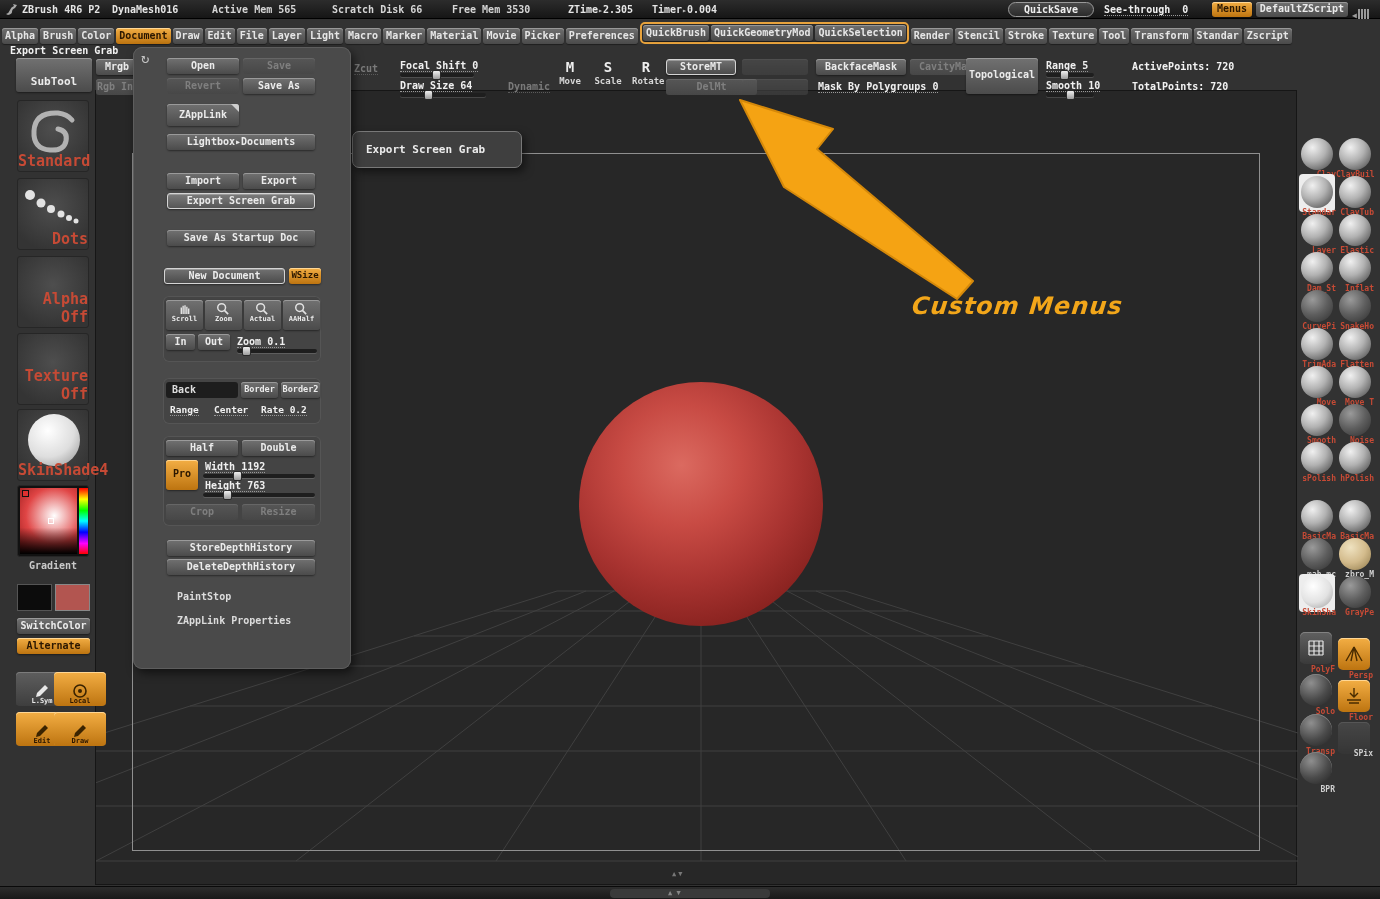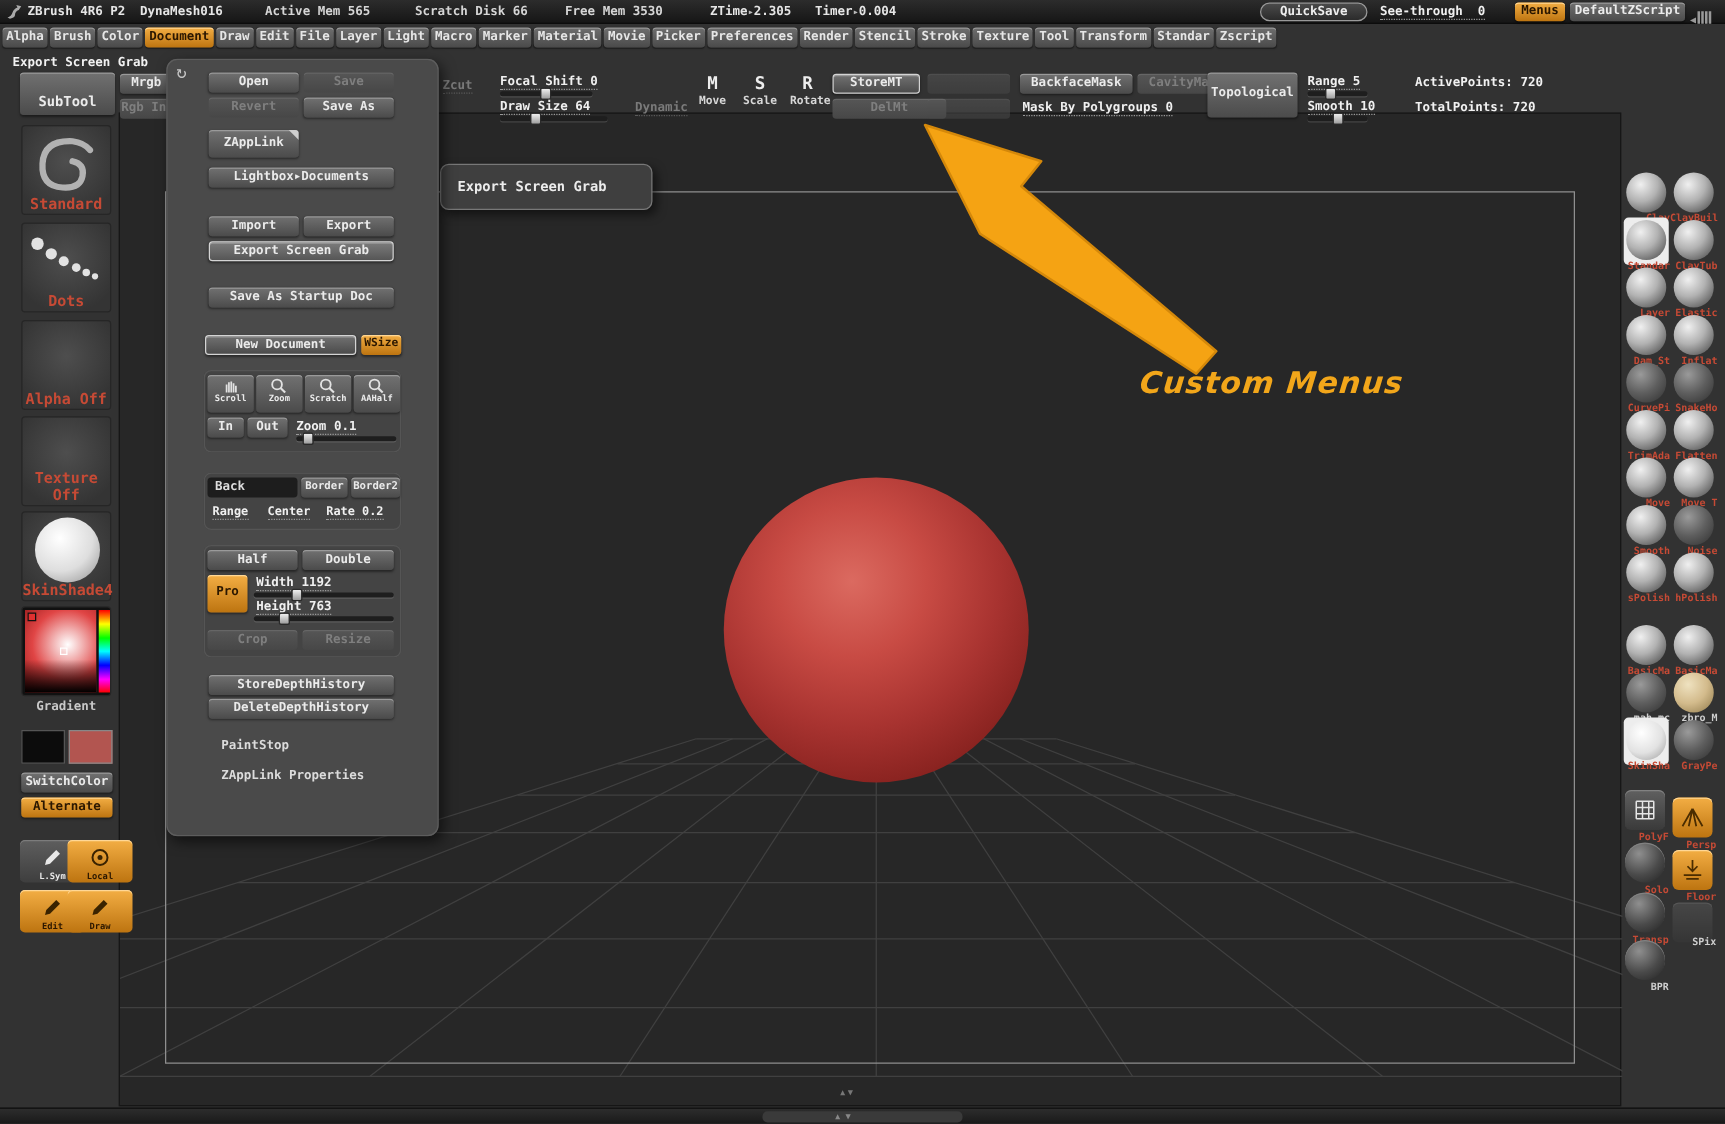--- a/index.html
+++ b/index.html
@@ -15,22 +15,22 @@
 .btn{position:absolute;height:16px;line-height:15px;border-radius:3px;background:linear-gradient(#717171,#4b4b4b);box-shadow:inset 0 1px 0 #9a9a9a,0 1px 2px rgba(0,0,0,.45);color:#ebebeb;text-align:center;font-size:10px;font-weight:bold;overflow:hidden;white-space:nowrap}
 .btn.dis{background:linear-gradient(#565656,#474747);box-shadow:inset 0 1px 0 #666;color:#7f7f7f}
 .btn.orange{background:linear-gradient(#f3ae44,#bd7410);box-shadow:inset 0 1px 0 #ffd795,0 1px 2px rgba(0,0,0,.45);color:#2b1700}
 .btn.hl{border:1px solid #d4d4d4;line-height:13px}
 .sl{position:absolute;font-size:10px;font-weight:bold;color:#f0f0f0;border-bottom:1px dotted #999;white-space:nowrap}
 .sl.dis{color:#7a7a7a;border-bottom-color:#5a5a5a}
 .stat{position:absolute;font-size:10px;font-weight:bold;color:#f2f2f2;white-space:nowrap}
 .track{position:absolute;height:4px;background:#1e1e1e;border-radius:2px;box-shadow:0 1px 0 rgba(255,255,255,.14)}
 .knob{position:absolute;top:-3px;width:9px;height:10px;border-radius:2px;background:linear-gradient(#f0f0f0,#9c9c9c);border:1px solid #2a2a2a}
 .thumb{position:absolute;width:72px;height:72px;border-radius:3px;border:1px solid #262626;background:radial-gradient(circle at 50% 40%,#4e4e4e,#343434 80%)}
-.tlabel{position:absolute;left:0;right:0;bottom:1px;text-align:center;font-size:12px;font-weight:bold;color:#c64a35}
-.icon-sq{position:absolute;width:52px;height:34px;border-radius:4px;background:linear-gradient(#5e5e5e,#3e3e3e);box-shadow:inset 0 1px 0 #7c7c7c;display:flex;align-items:center;justify-content:center}
+.tlabel{position:absolute;left:0;right:0;bottom:1px;text-align:right;font-size:15px;font-weight:bold;color:#c64a35}
+.icon-sq{position:absolute;width:52px;height:34px;border-radius:4px;background:linear-gradient(#5e5e5e,#3e3e3e);box-shadow:inset 0 1px 0 #7c7c7c;display:flex;align-items:flex-end;justify-content:center}
 .icon-sq.orange{background:linear-gradient(#f3ae44,#bd7410);box-shadow:inset 0 1px 0 #ffd795}
 .ilabel{position:absolute;left:0;right:0;bottom:1px;font-size:7px;font-weight:bold;text-align:center;color:#e8e8e8}
 .icon-sq.orange .ilabel{color:#2b1700}
 .panel{position:absolute;left:133px;top:47px;width:218px;height:622px;background:#4a4a4a;border-radius:9px;box-shadow:inset 0 0 0 1px #5d5d5d,3px 4px 10px rgba(0,0,0,.55);z-index:30}
 .group{position:absolute;background:#444;border-radius:6px;box-shadow:inset 0 0 0 1px #555}
 .ptext{position:absolute;font-size:10px;font-weight:bold;color:#dcdcdc;white-space:nowrap}
 .canvas{position:absolute;left:95px;top:90px;width:1202px;height:795px;background:#272727;border:1px solid #161616;z-index:1}
 .frame{position:absolute;left:36px;top:62px;width:1128px;height:698px;border:1px solid #8f8f8f}
 .sphere{position:absolute;left:483px;top:291px;width:244px;height:244px;border-radius:50%;background:radial-gradient(circle at 42% 34%,#db6a60 0%,#c84b44 28%,#a83330 55%,#88221f 78%,#6d1917 100%)}
 .tooltip{position:absolute;left:352px;top:131px;width:170px;height:37px;background:#3f3f3f;border:1px solid #787878;border-radius:7px;box-shadow:3px 4px 8px rgba(0,0,0,.5);z-index:20;font-size:11px;font-weight:bold;color:#ececec;line-height:35px;padding-left:13px;white-space:nowrap}
@@ -81,20 +81,25 @@
   <div class="mb">Edit</div>
   <div class="mb">File</div>
   <div class="mb">Layer</div>
   <div class="mb">Light</div>
   <div class="mb">Macro</div>
   <div class="mb">Marker</div>
   <div class="mb">Material</div>
   <div class="mb">Movie</div>
   <div class="mb">Picker</div>
   <div class="mb">Preferences</div>
+  <div class="custom-group">
+    <div class="mb">QuickBrush</div>
+    <div class="mb">QuickGeometryMod</div>
+    <div class="mb">QuickSelection</div>
+  </div>
   <div class="mb">Render</div>
   <div class="mb">Stencil</div>
   <div class="mb">Stroke</div>
   <div class="mb">Texture</div>
   <div class="mb">Tool</div>
   <div class="mb">Transform</div>
   <div class="mb">Standar</div>
   <div class="mb">Zscript</div>
 </div>
 
@@ -268,21 +273,21 @@
         <circle cx="6" cy="6" r="4.2" fill="none" stroke="#e2e2e2" stroke-width="1.6"></circle>
         <line x1="9" y1="9" x2="13" y2="13" stroke="#e2e2e2" stroke-width="1.8"></line>
       </svg>
     <span style="display:block;font-size:7px;line-height:8px">Zoom</span>
   </div>
   <div class="btn" style="left:111px;top:253px;width:37px;height:30px;line-height:normal;padding-top:2px">
     <svg width="15" height="13" viewBox="0 0 16 14" style="display:block;margin:0 auto">
         <circle cx="6" cy="6" r="4.2" fill="none" stroke="#e2e2e2" stroke-width="1.6"></circle>
         <line x1="9" y1="9" x2="13" y2="13" stroke="#e2e2e2" stroke-width="1.8"></line>
       </svg>
-    <span style="display:block;font-size:7px;line-height:8px">Scratch</span>
+    <span style="display:block;font-size:7px;line-height:8px">Actual</span>
   </div>
   <div class="btn" style="left:150px;top:253px;width:37px;height:30px;line-height:normal;padding-top:2px">
     <svg width="15" height="13" viewBox="0 0 16 14" style="display:block;margin:0 auto">
         <circle cx="6" cy="6" r="4.2" fill="none" stroke="#e2e2e2" stroke-width="1.6"></circle>
         <line x1="9" y1="9" x2="13" y2="13" stroke="#e2e2e2" stroke-width="1.8"></line>
       </svg>
     <span style="display:block;font-size:7px;line-height:8px">AAHalf</span>
   </div>
   <div class="btn" style="left:33px;top:287px;width:29px">In</div>
   <div class="btn" style="left:65px;top:287px;width:32px">Out</div>

